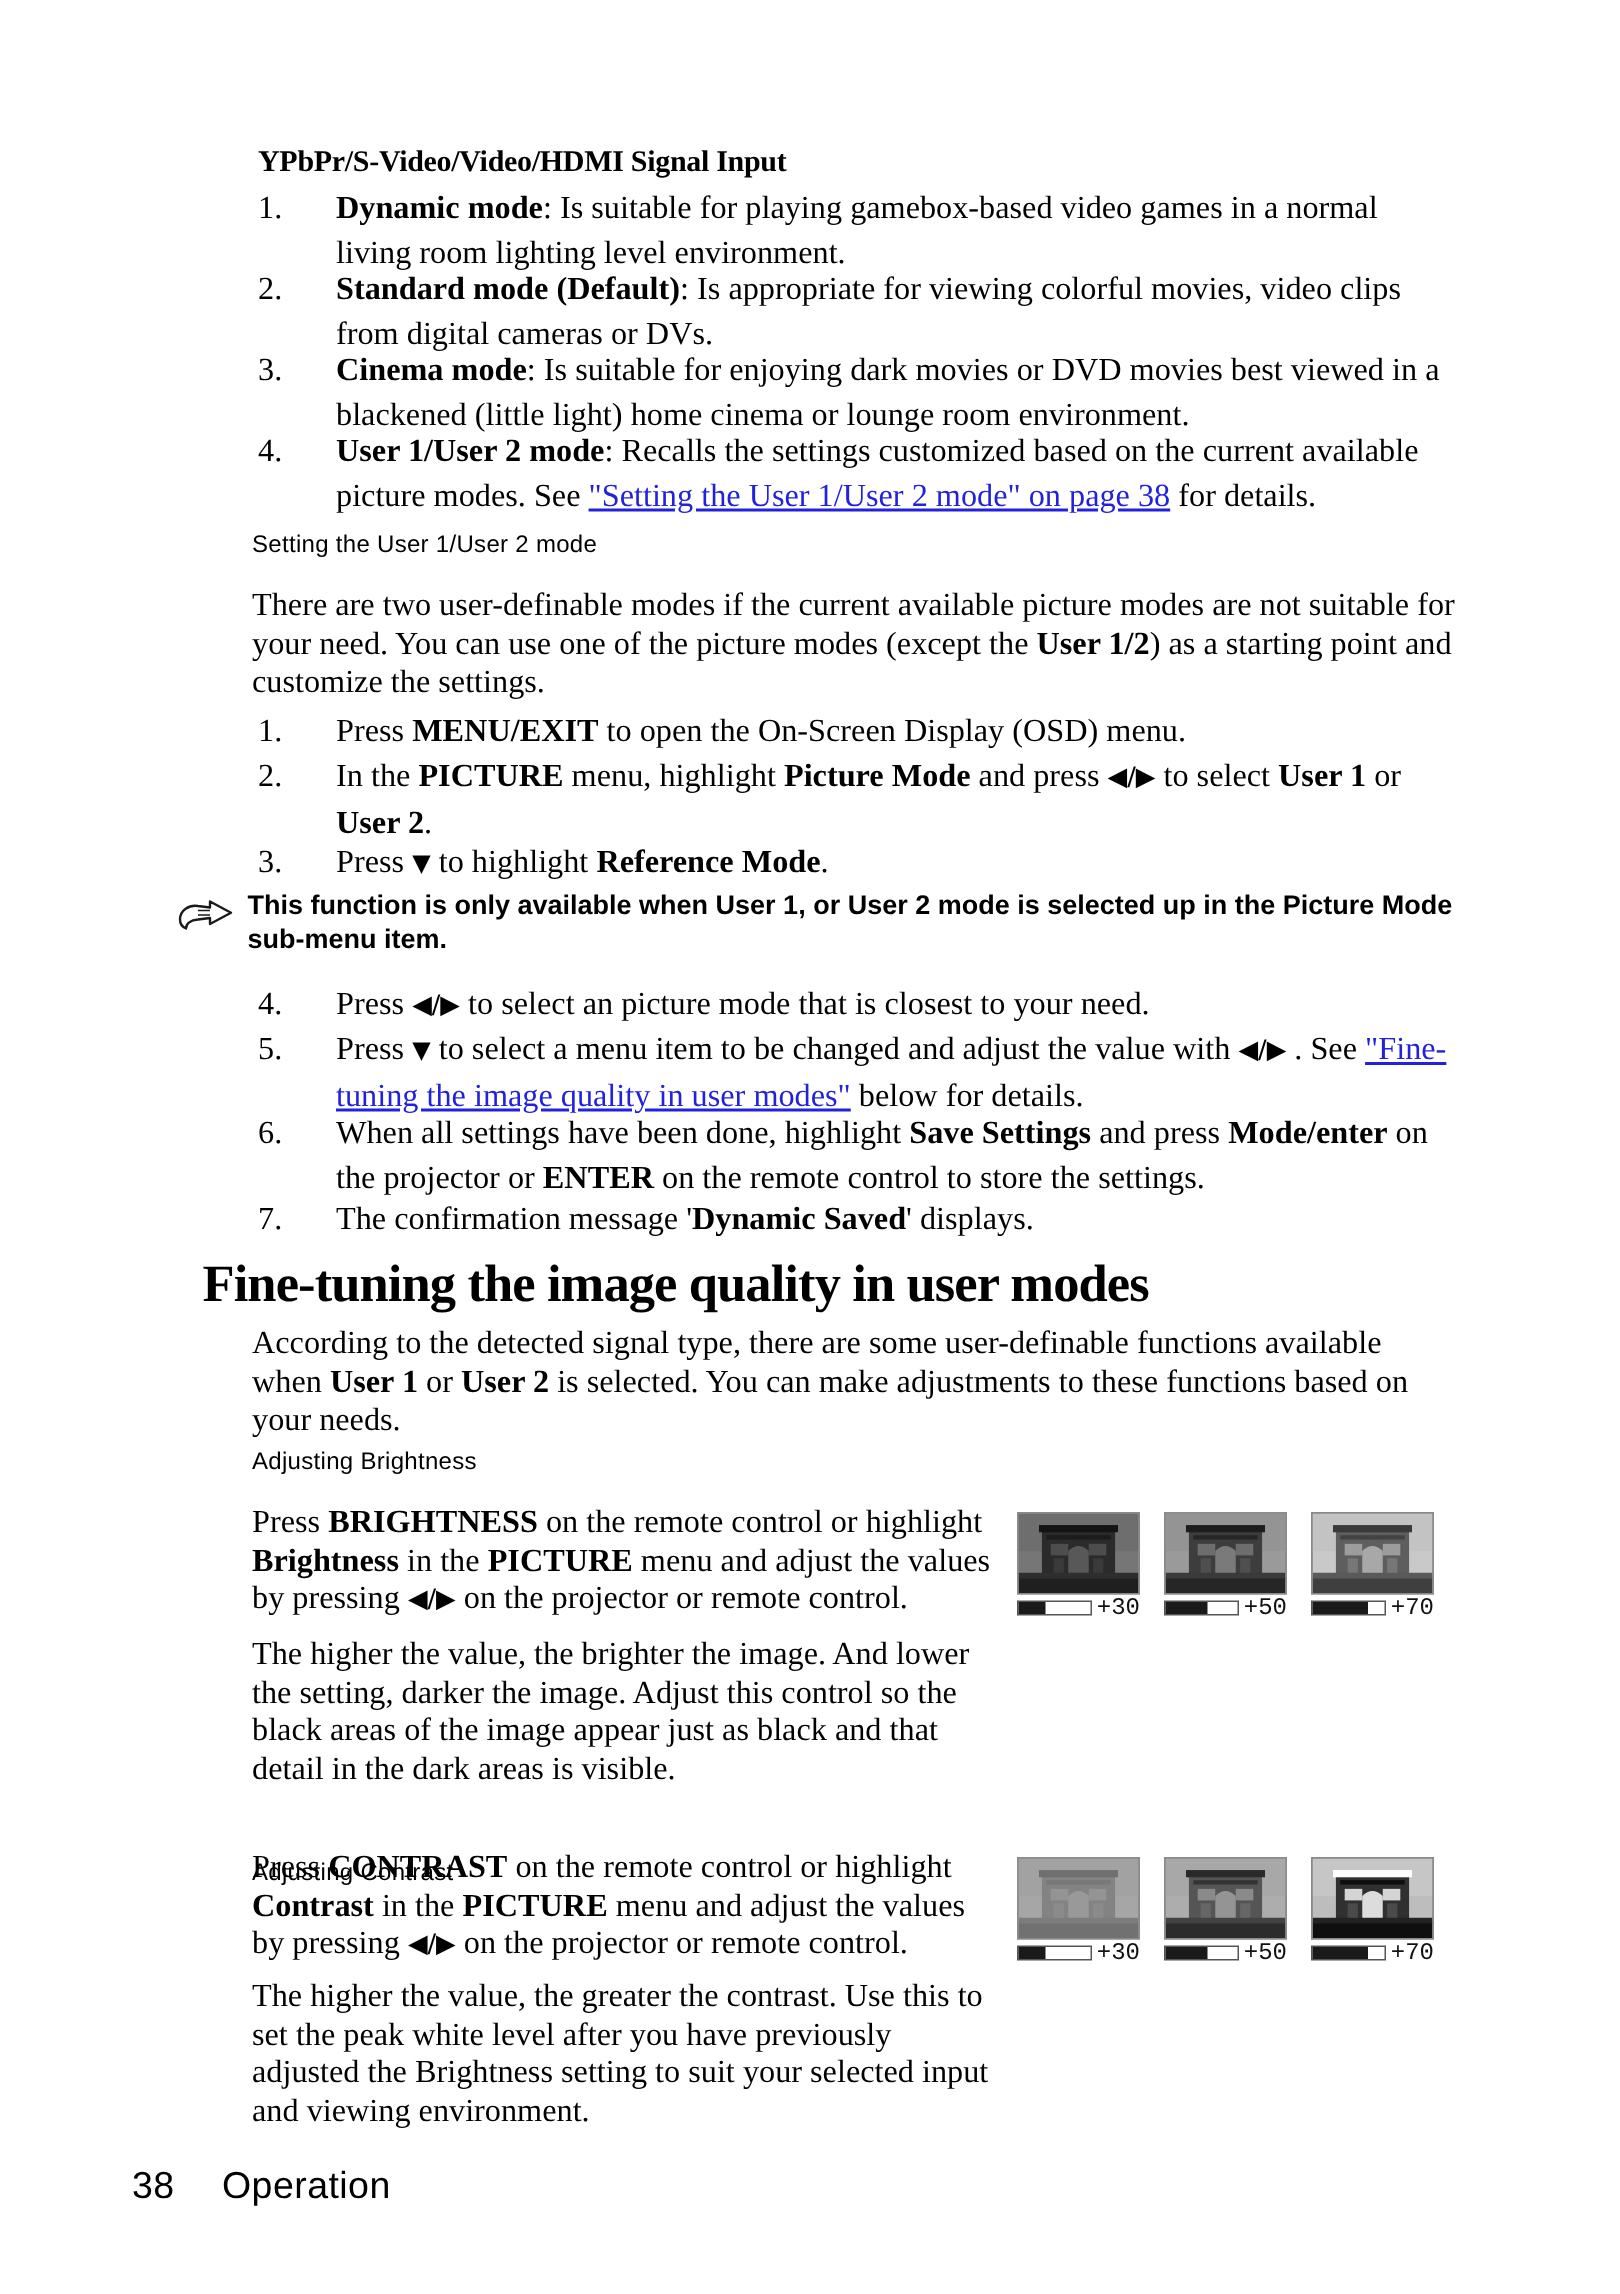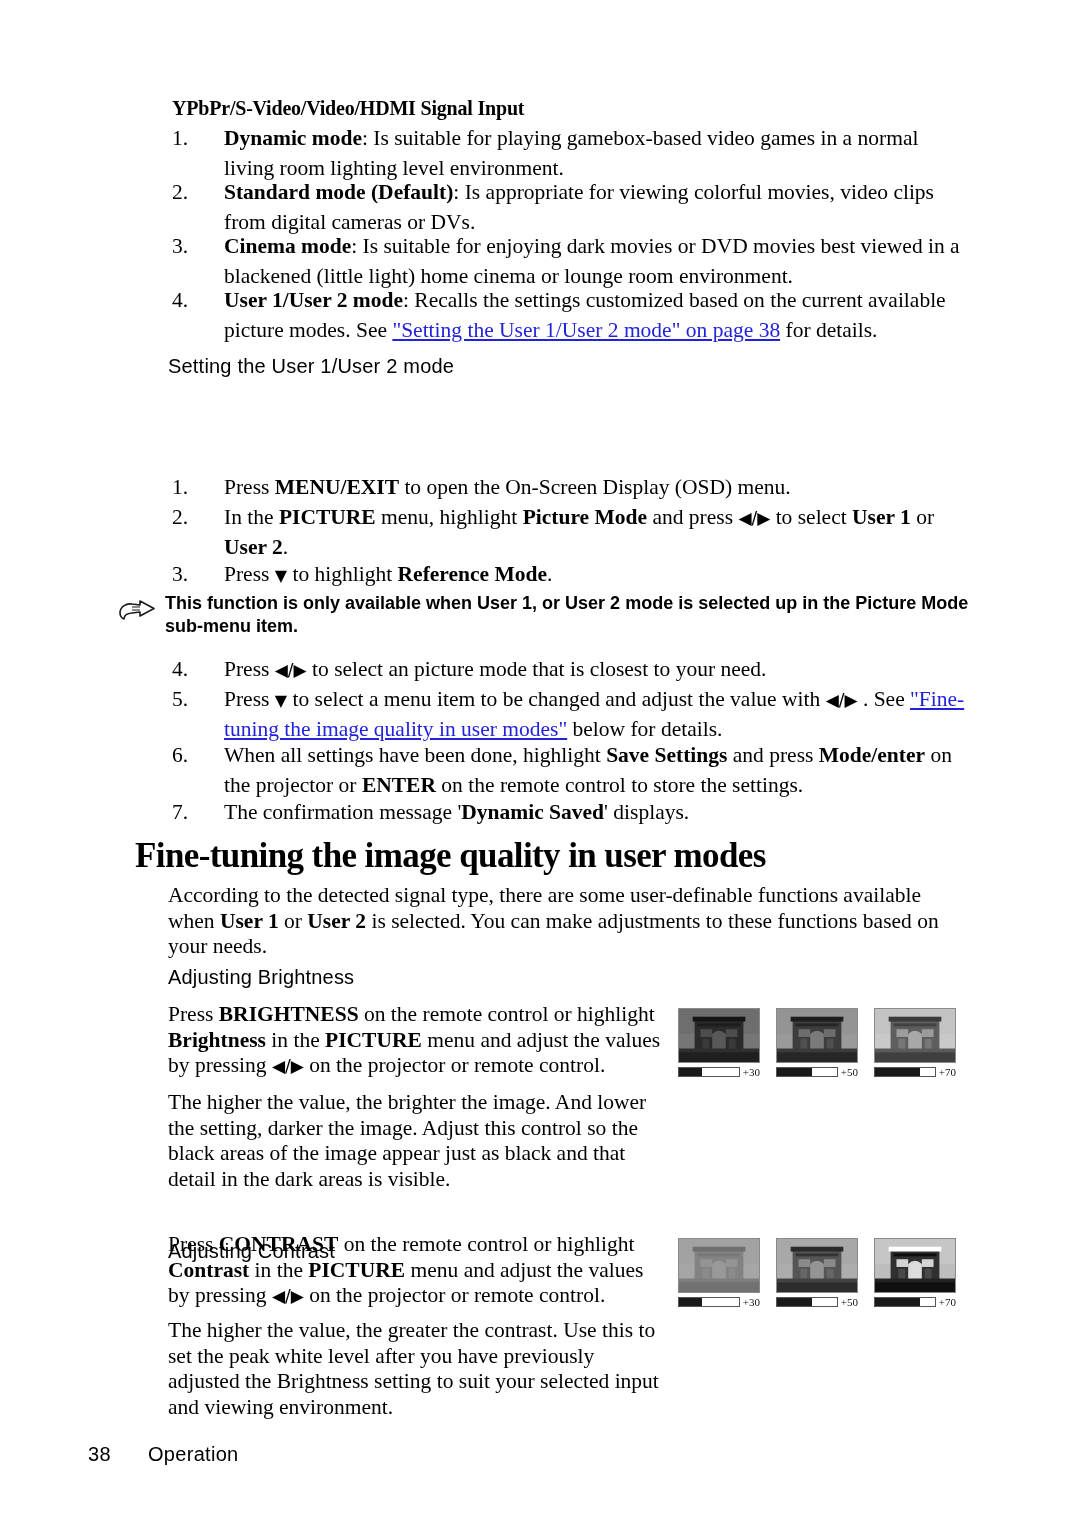--- a/index.html
+++ b/index.html
@@ -33,21 +33,21 @@
     font-weight: bold;
     font-size: 35px;
     letter-spacing: -0.6px;
     white-space: nowrap;
   }
 
   .h2 {
     position: absolute;
     font-family: "Liberation Sans", sans-serif;
     font-weight: normal;
-    font-size: 20px;
+    font-size: 16px;
     letter-spacing: 0.2px;
     white-space: nowrap;
   }
 
   .para {
     position: absolute;
     font-size: 21.5px;
     line-height: 25.5px;
     text-align: left;
   }
@@ -141,33 +141,33 @@
     box-sizing: border-box;
     background: #ffffff;
     position: relative;
   }
   .slider .fill {
     position: absolute;
     left: 0; top: 0; bottom: 0;
     background: #1a1a1a;
   }
   .sl-label {
-    font-family: Liberation Serif, serif;
-    font-size: 11px;
+    font-family: Liberation Mono, monospace;
+    font-size: 16px;
     color: #111;
     line-height: 10px;
   }
 
   
   .footer {
     position: absolute;
     left: 88px;
     top: 1443px;
     font-family: "Liberation Sans", sans-serif;
-    font-size: 20px;
+    font-size: 25px;
     letter-spacing: 0.3px;
   }
   .footer .pg { display: inline-block; width: 60px; }
 </style>
 </head>
 <body>
 
 <div class="page">
 
   <div class="sec-head" style="left:172px; top:97px;">YPbPr/S-Video/Video/HDMI Signal Input</div>
@@ -195,20 +195,23 @@
 
   <div class="li" style="left:172px; top:286px; width:800px;">
     <span class="num">4.</span>
     <span class="body">
       <b>User 1/User 2 mode</b><span>: Recalls the settings customized based on the current available picture modes. See </span><a class="link" href="#">"Setting the User 1/User 2 mode" on page 38</a><span> for details.</span>
     </span>
   </div>
 
   <div class="h2" style="left:168px; top:355px;">Setting the User 1/User 2 mode</div>
 
+  <div class="para" style="left:168px; top:391px; width:805px;">
+    <span>There are two user-definable modes if the current available picture modes are not suitable for your need. You can use one of the picture modes (except the </span><b>User 1/2</b><span>) as a starting point and customize the settings.</span>
+  </div>
 
   <div class="li" style="left:172px; top:473px; width:800px;">
     <span class="num">1.</span>
     <span class="body">
       <span>Press </span><b>MENU/EXIT</b><span> to open the On-Screen Display (OSD) menu.</span>
     </span>
   </div>
 
   <div class="li" style="left:172px; top:503px; width:800px;">
     <span class="num">2.</span>

